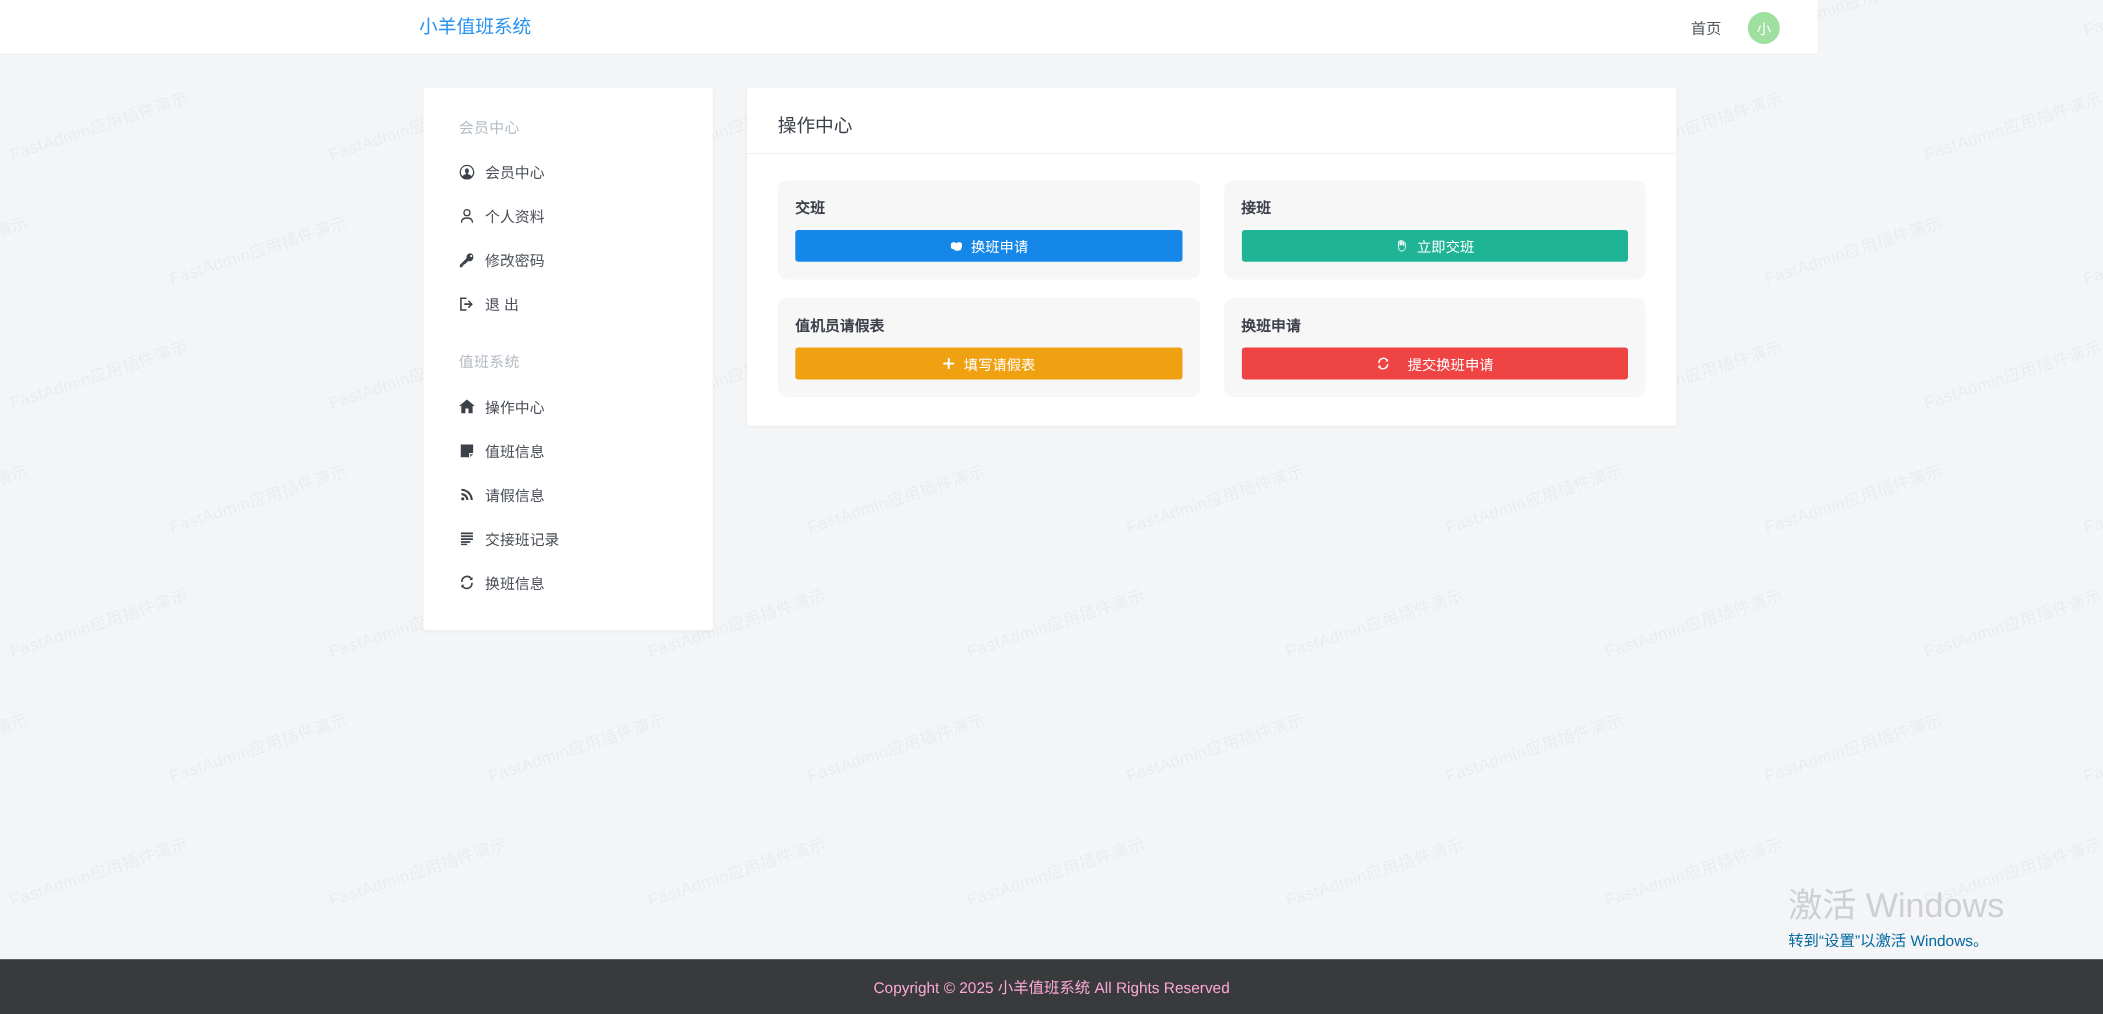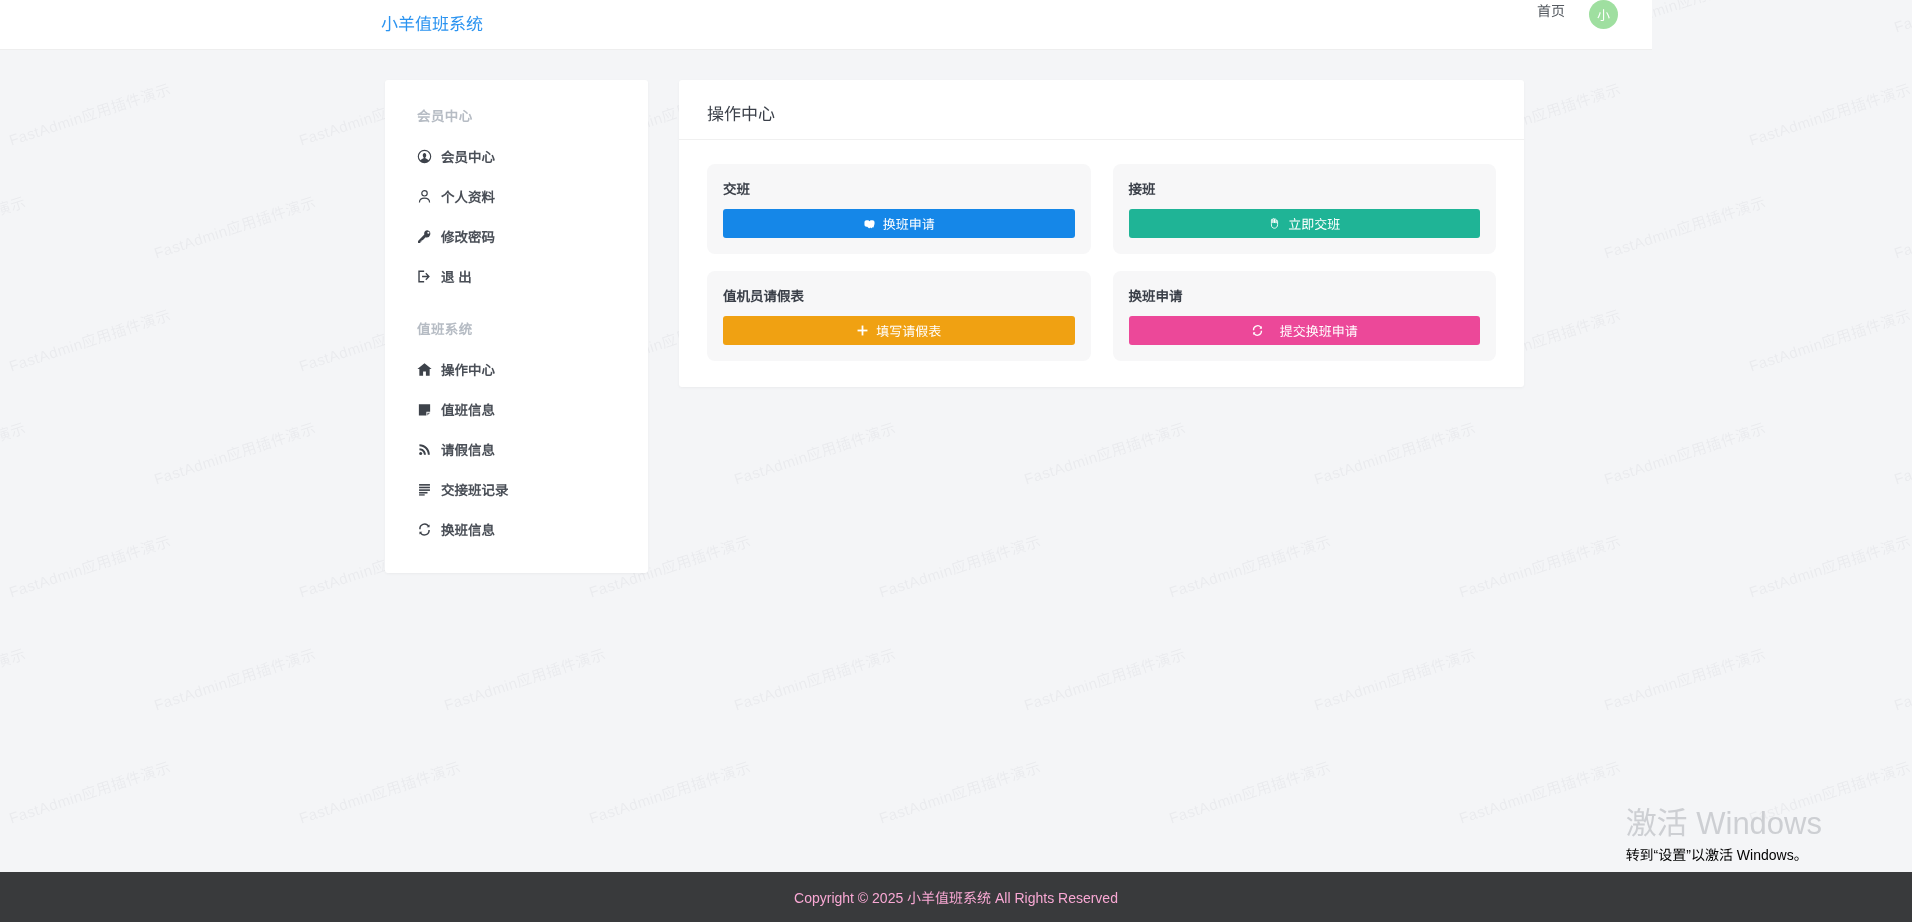--- a/index.html
+++ b/index.html
@@ -52,21 +52,21 @@
     color: #2a93f0;
     text-decoration: none;
     font-weight: 400;
   }
   .topnav {
     position: absolute;
     right: 34px;
     top: 0;
     height: 50px;
     display: flex;
-    align-items: flex-start;
+    align-items: center;
     gap: 18px;
   }
   .topnav-link {
     font-size: 14px;
     color: #555a60;
     text-decoration: none;
     padding: 0 6px;
   }
   .avatar {
     width: 29px;
@@ -85,21 +85,20 @@
   .sidebar {
     position: absolute;
     left: 385px;
     top: 80px;
     width: 263px;
     background: #ffffff;
     border-radius: 3px;
     box-shadow: 0 1px 3px rgba(0,0,0,0.045);
     padding: 14px 0 24px 0;
     z-index: 10;
-    font-weight: bold;
   }
   .nav-heading {
     font-size: 13.5px;
     color: #b6bcc4;
     padding: 11px 0 11px 32px;
     letter-spacing: 0.4px;
   }
   .nav-item {
     display: flex;
     align-items: center;
@@ -206,21 +205,21 @@
     pointer-events: none;
   }
   .winact-title {
     font-size: 31px;
     color: #cdcfd3;
     line-height: 1.25;
     font-weight: 400;
   }
   .winact-sub {
     font-size: 14px;
-    color: #000000;
+    color: #0369a1;
     line-height: 1.3;
     margin-top: 2px;
   }
 </style>
 </head>
 <body>
 
 <div class="watermark-layer" id="wmLayer">
     <div class="wm" style="left: -140px; top: -10px;">FastAdmin应用插件演示</div>
     <div class="wm" style="left: 150px; top: -10px;">FastAdmin应用插件演示</div>
@@ -443,21 +442,21 @@
             <rect x="6.9" y="1.9" width="2.2" height="12.2"></rect>
             <rect x="1.9" y="6.9" width="12.2" height="2.2"></rect>
           </svg>
         </span>
         <span>填写请假表</span>
       </button>
     </div>
 
     <div class="card">
       <div class="card-title">换班申请</div>
-      <button class="btn" style="background: #ec4899; gap: 16px;">
+      <button class="btn" style="background: #ef4444; gap: 16px;">
         <span class="bic">
           <svg width="13" height="13" viewBox="0 0 16 16" fill="currentColor">
             <path d="M13.4 2.6v3.1h-3.1l1.2-1.2A4.3 4.3 0 0 0 3.9 7.6H2.3A5.9 5.9 0 0 1 12.6 3.4z"></path>
             <path d="M2.6 13.4v-3.1h3.1L4.5 11.5A4.3 4.3 0 0 0 12.1 8.4h1.6A5.9 5.9 0 0 1 3.4 12.6z"></path>
           </svg>
         </span>
         <span>提交换班申请</span>
       </button>
     </div>
 

